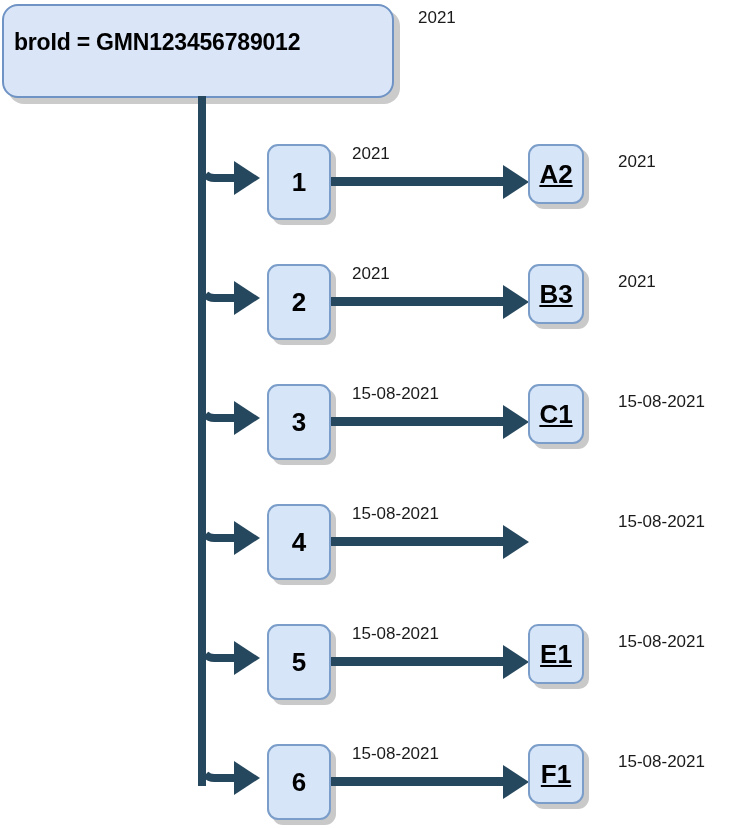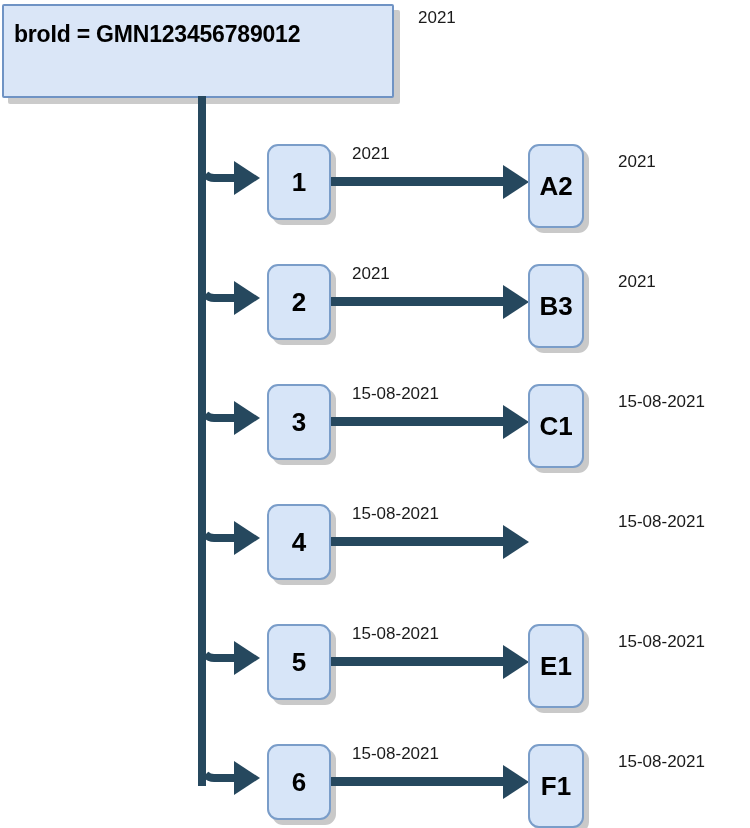--- a/index.html
+++ b/index.html
@@ -21,23 +21,23 @@
   
   .root-node {
     position: absolute;
     left: 2px;
     top: 4px;
     width: 392px;
     height: 94px;
     box-sizing: border-box;
     background: #dae6f7;
     border: 2px solid #6f93c4;
-    border-radius: 2px;
+    border-radius: 16px;
     box-shadow: 6px 6px 0 0 rgba(160,160,160,0.55);
-    padding: 12px 0 0 10px;
+    padding: 20px 0 0 10px;
   }
   .root-line {
     font-size: 23px;
     font-weight: bold;
     color: #000000;
     line-height: 33px;
     letter-spacing: -0.2px;
     white-space: nowrap;
   }
 
@@ -97,21 +97,22 @@
     font-size: 26px;
     font-weight: bold;
     color: #000000;
   }
   .node-left {
     width: 64px;
     height: 76px;
   }
   .node-right {
     width: 56px;
-    height: 84px;
+    height: 60px;
+    text-decoration: underline;
   }
 
   
   .label {
     position: absolute;
     font-size: 17px;
     color: #1a1a1a;
     white-space: nowrap;
     font-weight: normal;
   }
@@ -167,21 +168,21 @@
   <div class="label" style="left:352px; top:504px;">15-08-2021</div>
   <div class="label" style="left:618px; top:512px;">15-08-2021</div>
 
   <div class="elbow" style="left:198px; top:632px;"></div>
   <div class="elbow-stub" style="left:220px; top:654px; width:16px;"></div>
   <div class="arrow-head" style="left:234px; top:641px;"></div>
   <div class="node-box node-left" style="left:267px; top:624px;">5</div>
   <div class="h-line" style="left:331px; top:657px; width:182px;"></div>
   <div class="arrow-head" style="left:503px; top:645px;"></div>
   <div class="label" style="left:352px; top:624px;">15-08-2021</div>
-  <div class="node-box node-right" style="left:528px; top:624px;">E1</div>
+  <div class="node-box node-right" style="left:528px; top:624px;border-radius:10px;">E1</div>
   <div class="label" style="left:618px; top:632px;">15-08-2021</div>
 
   <div class="elbow" style="left:198px; top:752px;"></div>
   <div class="elbow-stub" style="left:220px; top:774px; width:16px;"></div>
   <div class="arrow-head" style="left:234px; top:761px;"></div>
   <div class="node-box node-left" style="left:267px; top:744px;">6</div>
   <div class="h-line" style="left:331px; top:777px; width:182px;"></div>
   <div class="arrow-head" style="left:503px; top:765px;"></div>
   <div class="label" style="left:352px; top:744px;">15-08-2021</div>
   <div class="node-box node-right" style="left:528px; top:744px;">F1</div>

